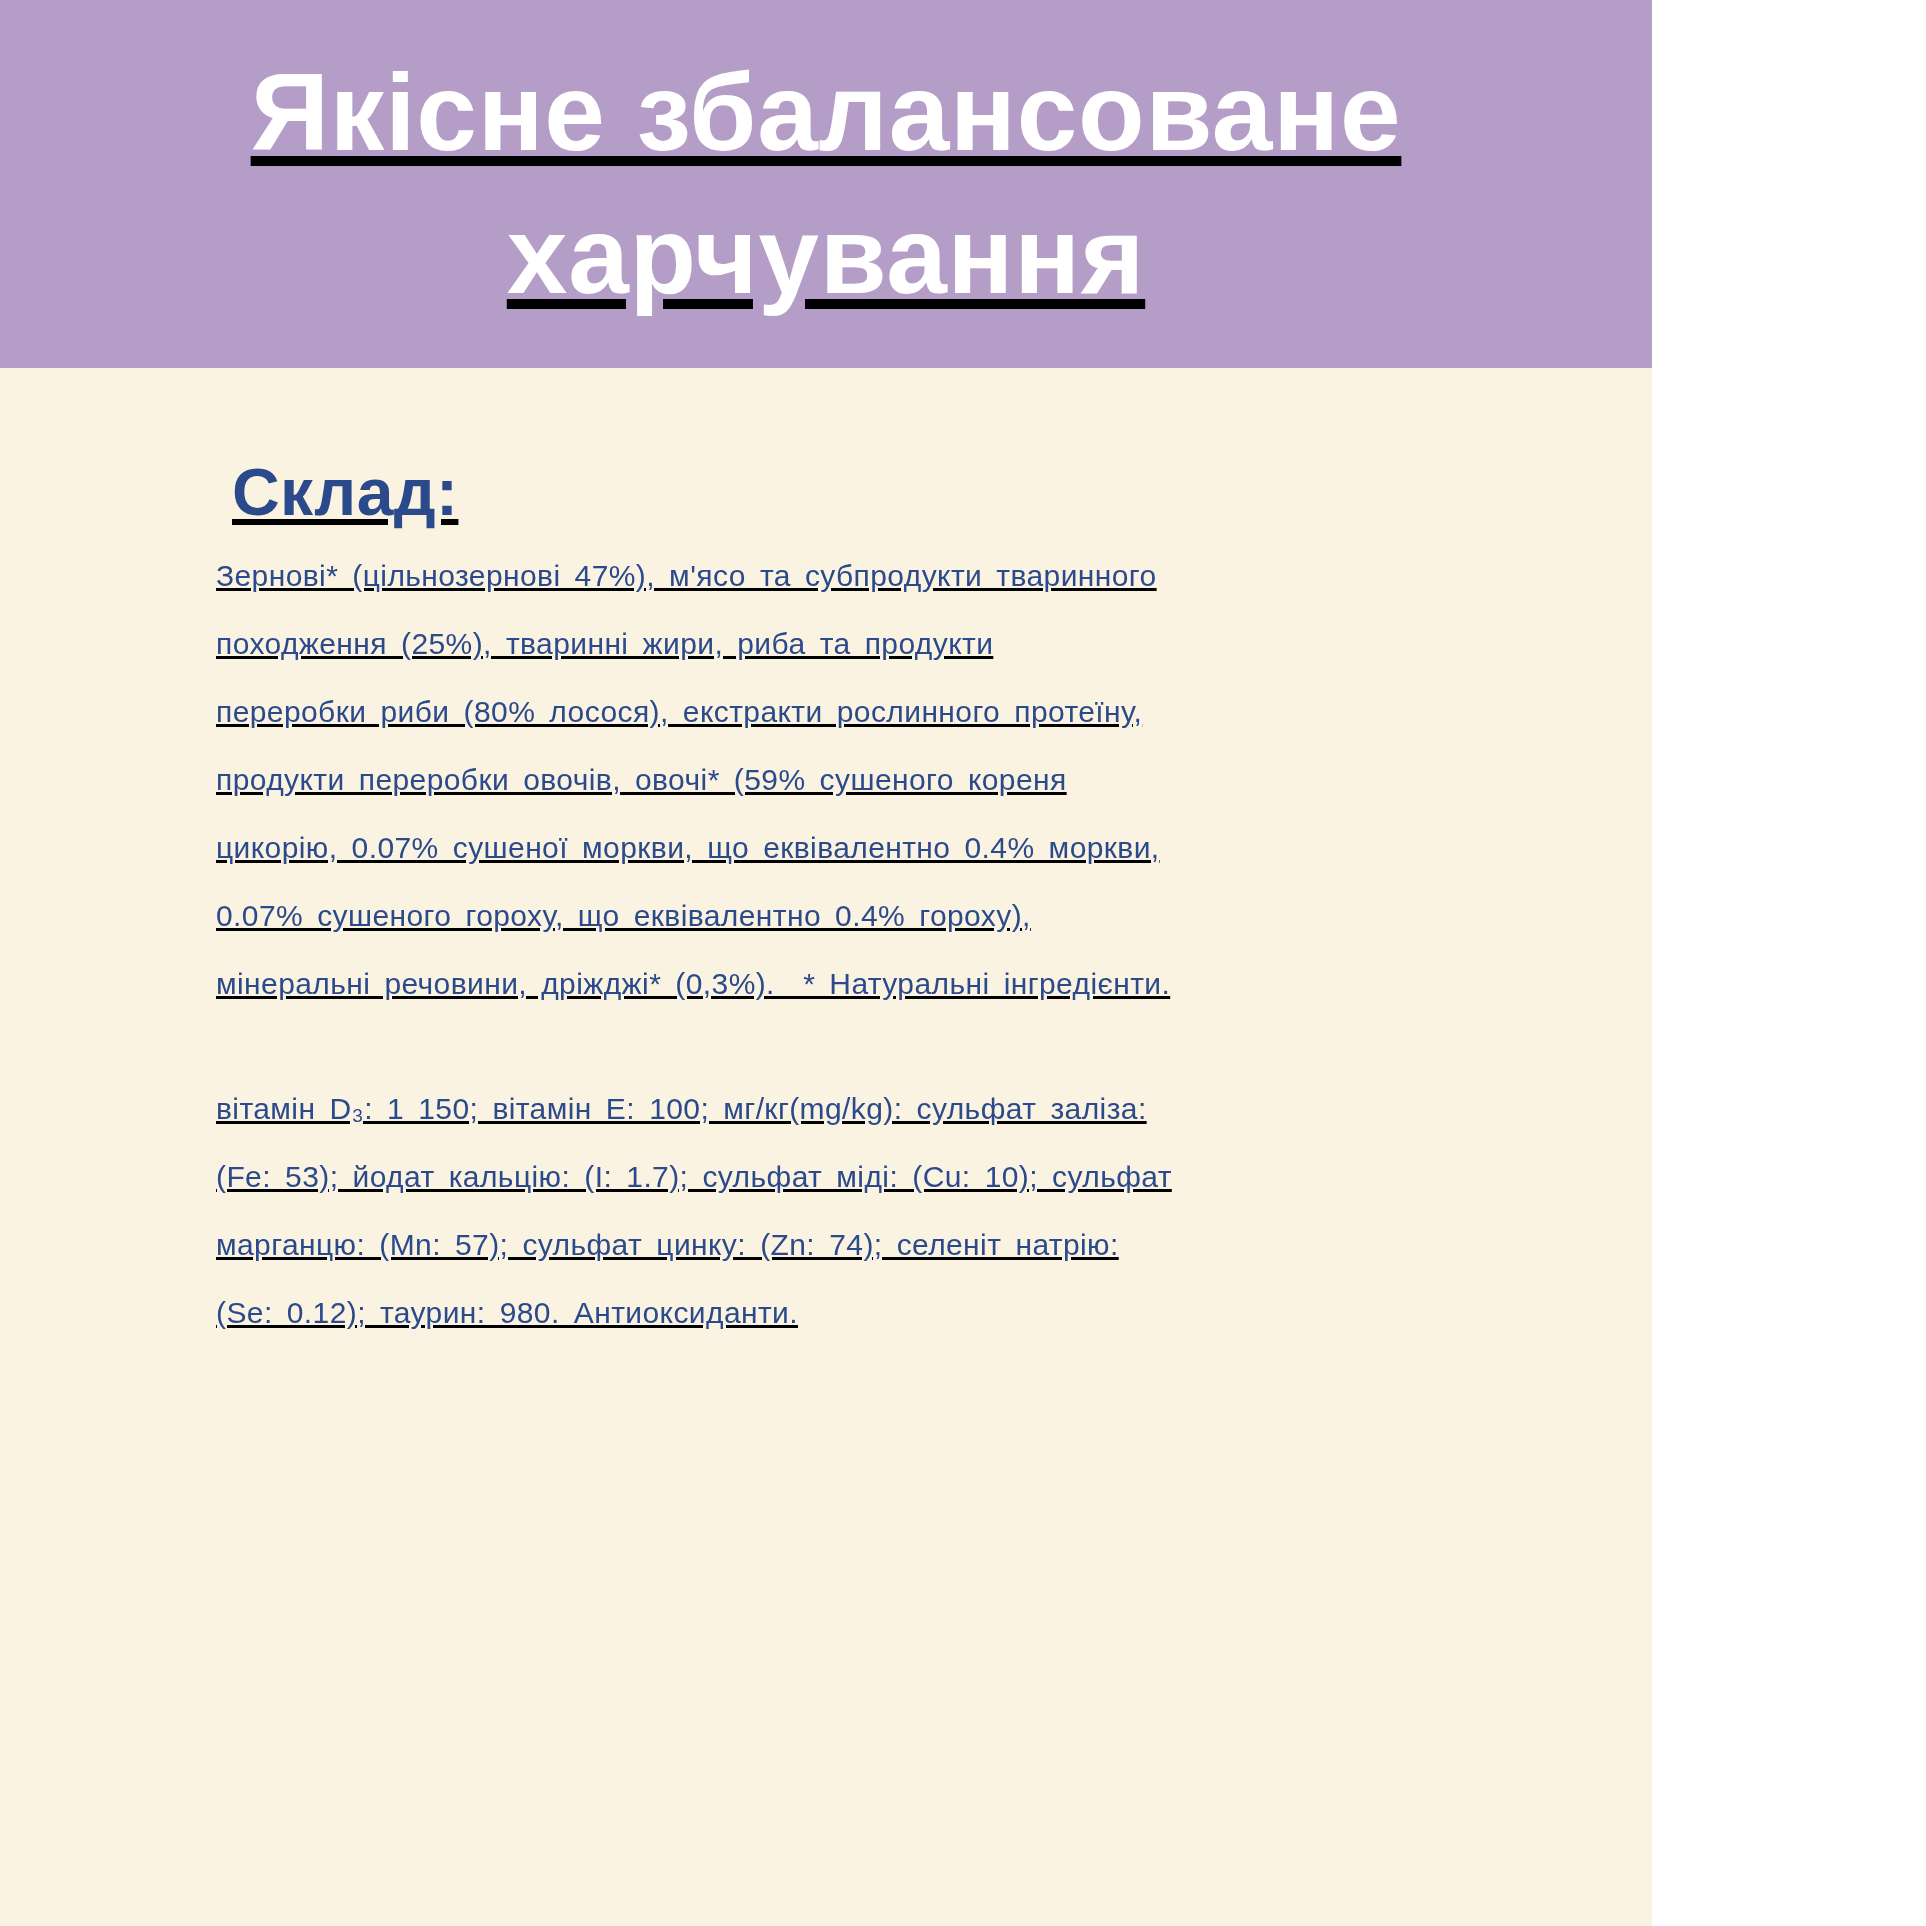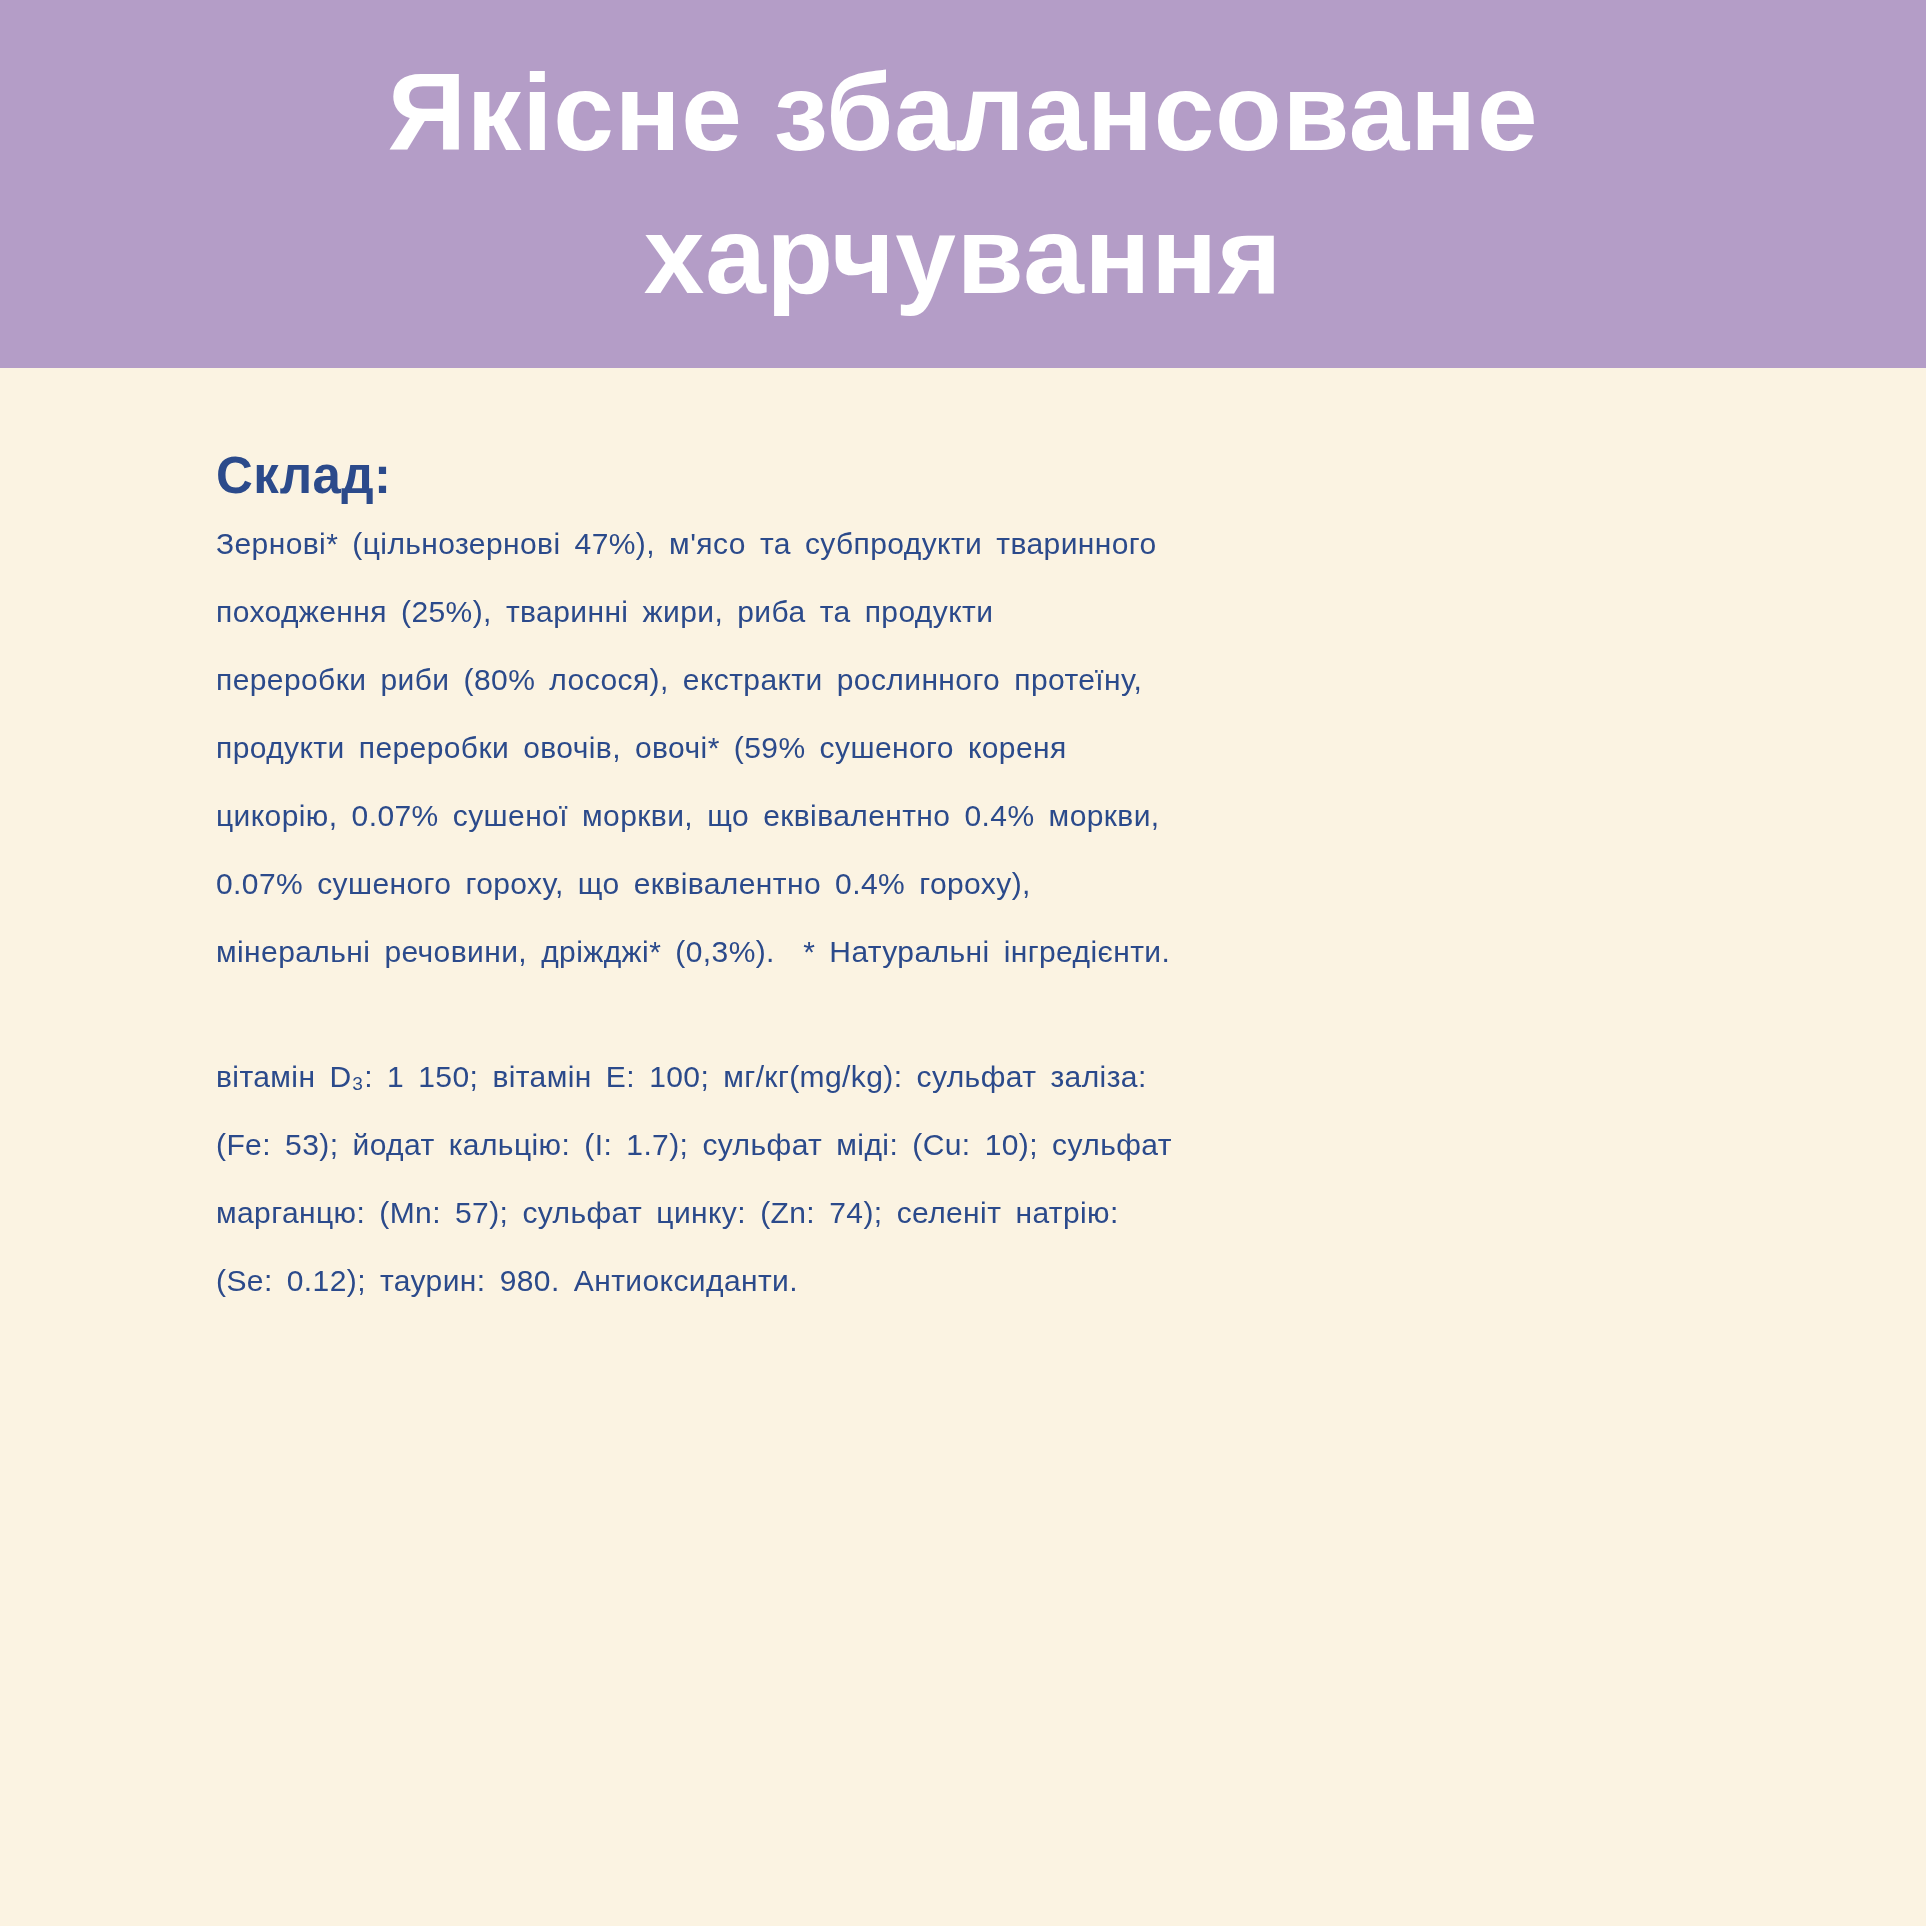--- a/index.html
+++ b/index.html
@@ -1,22 +1,23 @@
 <!DOCTYPE html>
 <html lang="uk" style="font-size:12.3px"><head>
 <meta charset="utf-8">
 <style>
   html, body { margin: 0; padding: 0; }
   .page {
     position: relative;
-    width: 1926px;
+    width: 1652px;
     height: 1926px;
     background: #fbf3e2;
     font-family: "Liberation Sans", "DejaVu Sans", sans-serif;
     overflow: hidden;
+    text-decoration: underline;
   }
   .band {
     width: 100%;
     height: 368px;
     background: #b49dc7;
     display: flex;
     flex-direction: column;
     justify-content: center;
   }
   .title {
@@ -28,22 +29,22 @@
     text-align: center;
     letter-spacing: 0.8px;
   }
   .content {
     padding: 74px 200px 0 216px;
     color: #2b4a8b;
   }
   section { margin: 0; }
   section + section { margin-top: 57px; }
   .heading {
-    margin: 0;
-    font-size: 51px;
+    margin: 16px;
+    font-size: 66px;
     line-height: 68px;
     font-weight: bold;
     letter-spacing: 0.4px;
   }
   .para .line {
     font-size: 30px;
     line-height: 68px;
     white-space: pre;      
     word-spacing: 5.4px;     
     letter-spacing: 0.4px;

